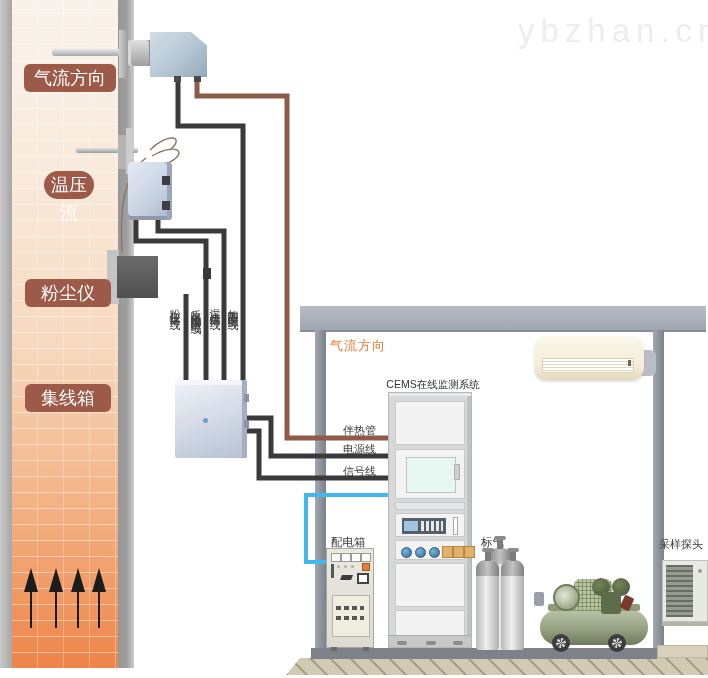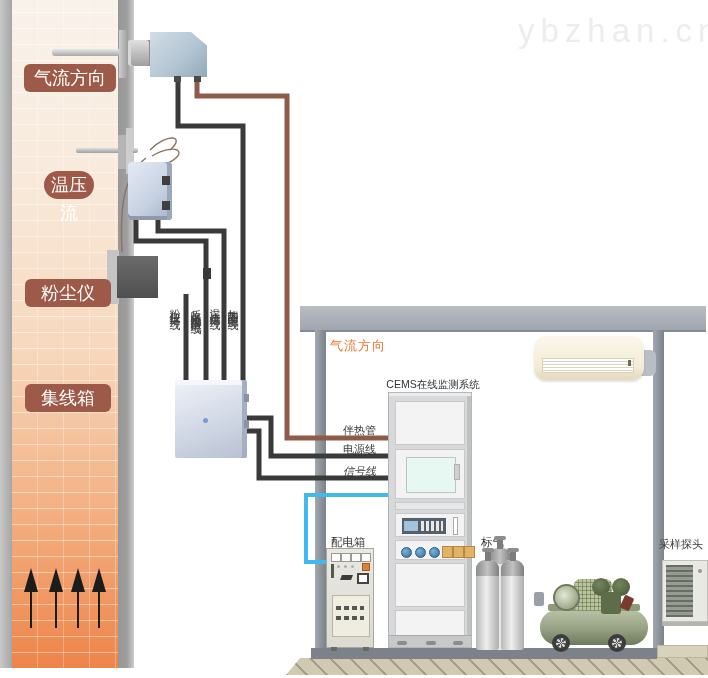--- a/index.html
+++ b/index.html
@@ -281,21 +281,21 @@
     <div class="panel p6"></div>
     <div class="panel p7"></div>
     <div class="base"></div>
     <div class="foot" style="left:8px;"></div>
     <div class="foot" style="left:37px;"></div>
     <div class="foot" style="left:64px;"></div>
   </div>
 
   <div class="abs line-label" style="left:343px;top:423px;">伴热管</div>
   <div class="abs line-label" style="left:343px;top:442px;">电源线</div>
-  <div class="abs line-label" style="left:343px;top:464px;font-style:italic;">信号线</div>
+  <div class="abs line-label" style="left:343px;top:464px;">信号线</div>
 
   <div class="abs db-label">配电箱</div>
   <div class="abs db">
     <div class="sq" style="left:4px;"></div>
     <div class="sq" style="left:14px;"></div>
     <div class="sq" style="left:24px;"></div>
     <div class="sq" style="left:34px;"></div>
     <div class="ind" style="left:10px;"></div>
     <div class="ind" style="left:17px;"></div>
     <div class="ind" style="left:24px;"></div>

